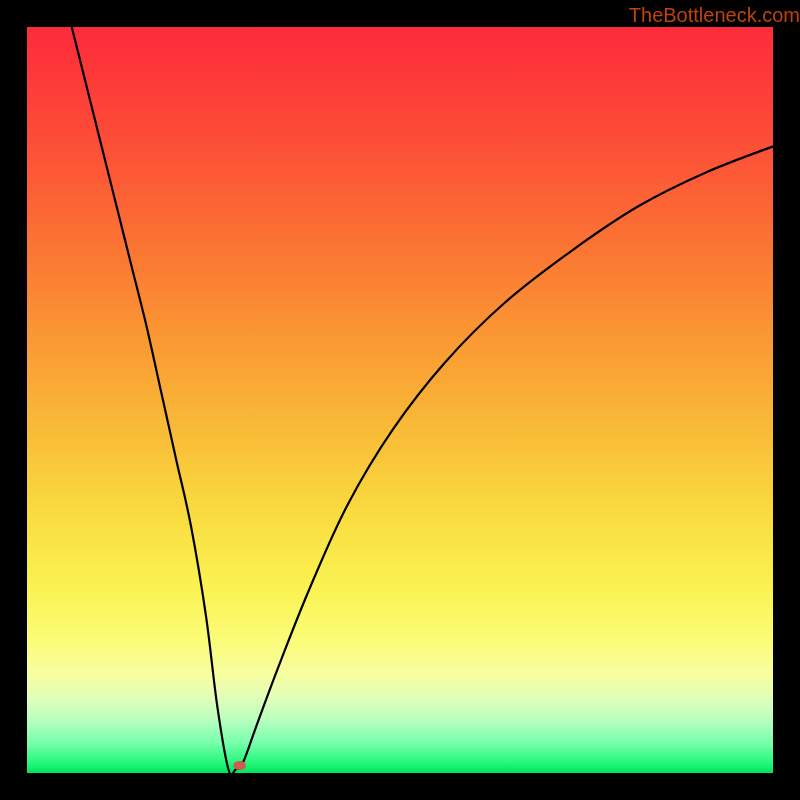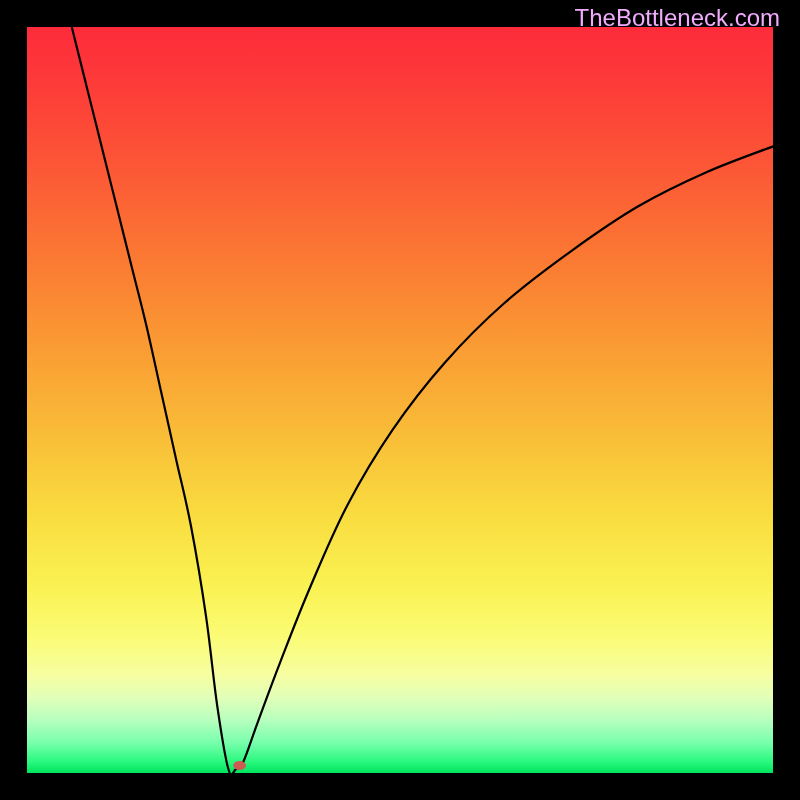--- a/index.html
+++ b/index.html
@@ -40,23 +40,23 @@
       #e0ffb9 90%,
       #b6ffbe 93%,
       #76ffab 96%,
       #29f87e 98.5%,
       #00e45e 100%
     );
   }
   .watermark {
     position: absolute;
     top: 4px;
-    right: 20px;
-    color: #f0abfc;
-    font-size: 24px;
+    right: 0;
+    color: #c2410c;
+    font-size: 20px;
     font-weight: 400;
     letter-spacing: 0px;
     z-index: 5;
   }
   svg.curve {
     position: absolute;
     left: 0;
     top: 0;
     width: 746px;
     height: 746px;

